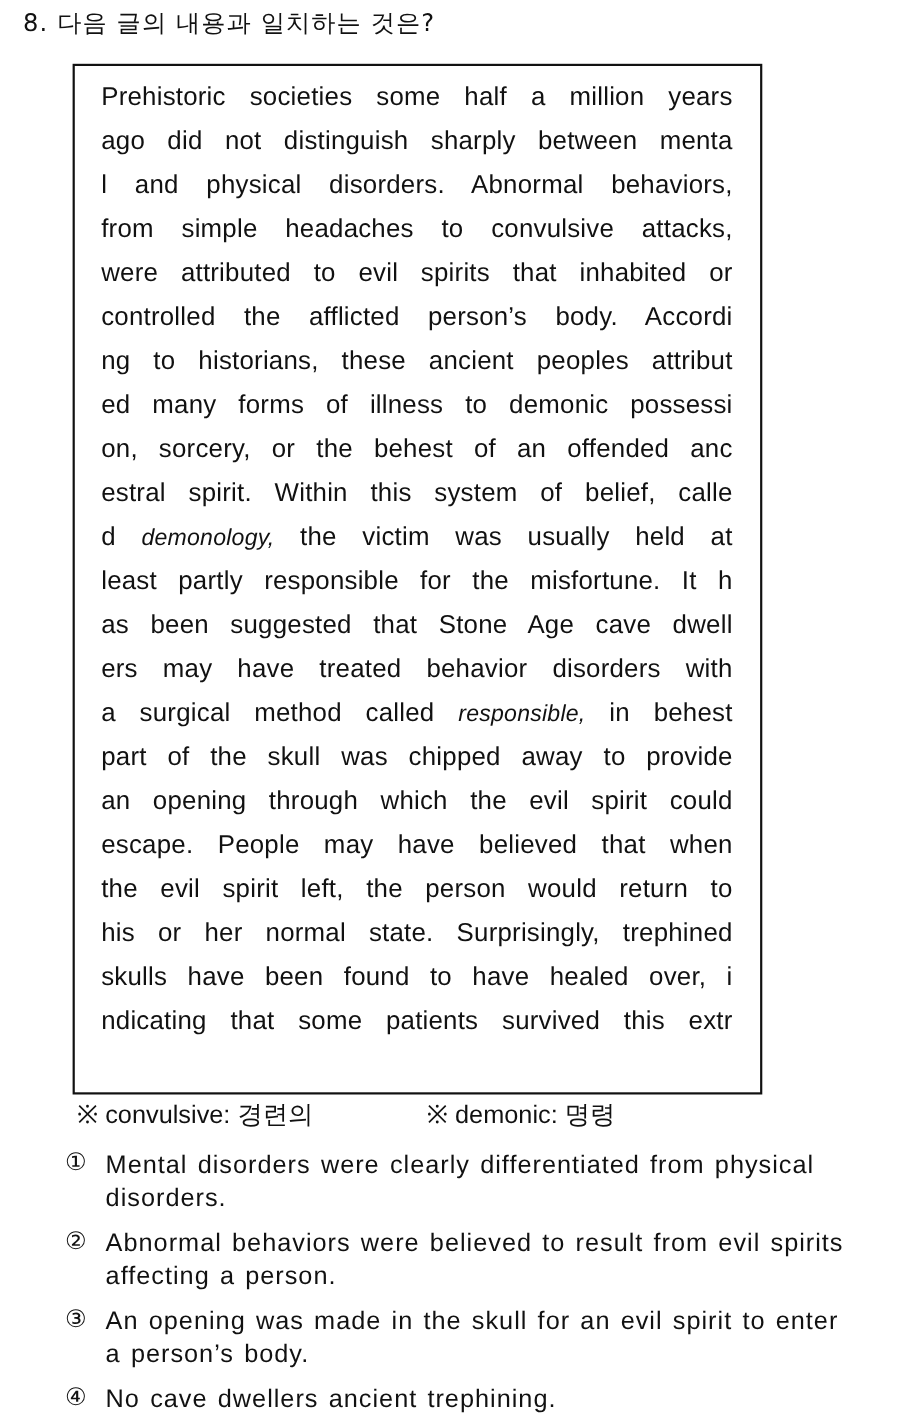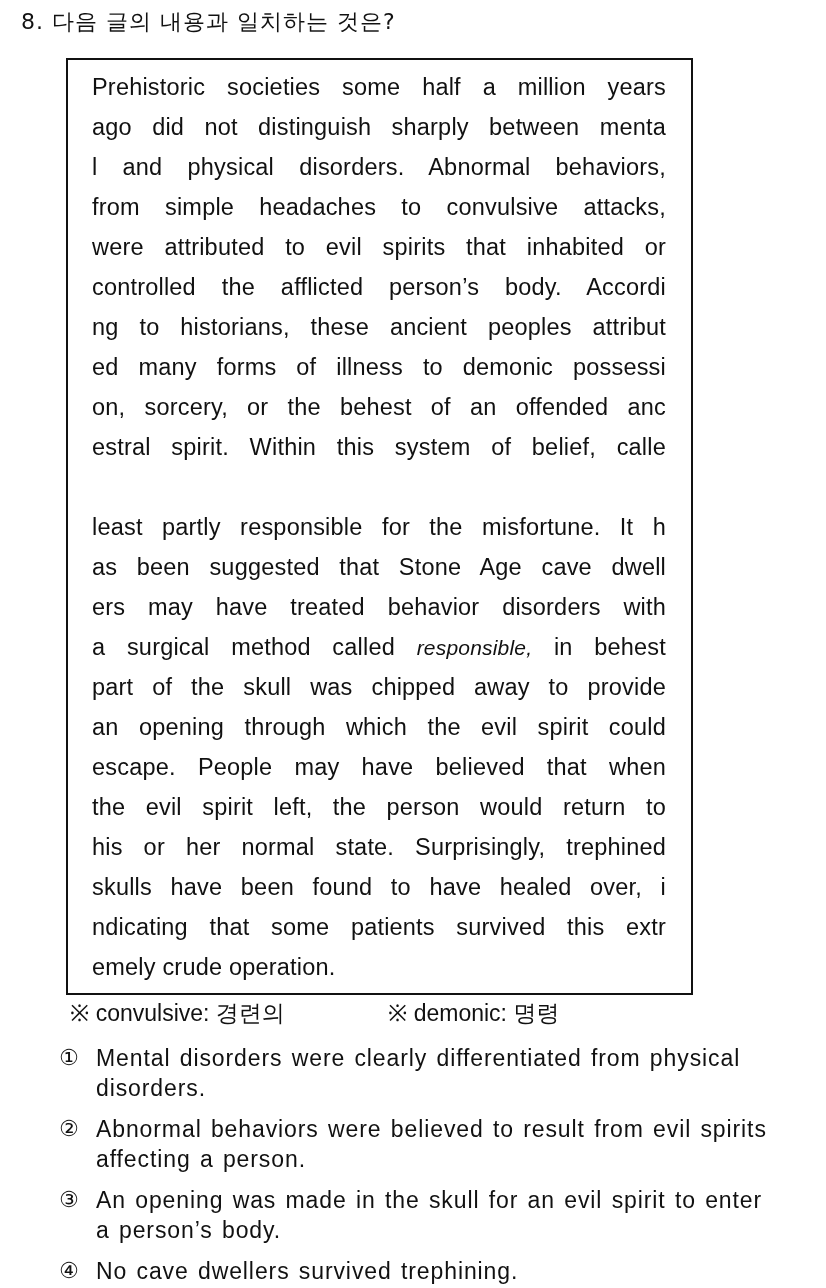--- a/index.html
+++ b/index.html
@@ -59,32 +59,32 @@
   <div class="passage-line" style="top:12px"><span>Prehistoric societies some half a million years</span></div>
   <div class="passage-line" style="top:52px"><span>ago did not distinguish sharply between menta</span></div>
   <div class="passage-line" style="top:92px"><span>l and physical disorders. Abnormal behaviors,</span></div>
   <div class="passage-line" style="top:132px"><span>from simple headaches to convulsive attacks,</span></div>
   <div class="passage-line" style="top:172px"><span>were attributed to evil spirits that inhabited or</span></div>
   <div class="passage-line" style="top:212px"><span>controlled the afflicted person’s body. Accordi</span></div>
   <div class="passage-line" style="top:252px"><span>ng to historians, these ancient peoples attribut</span></div>
   <div class="passage-line" style="top:292px"><span>ed many forms of illness to demonic possessi</span></div>
   <div class="passage-line" style="top:332px"><span>on, sorcery, or the behest of an offended anc</span></div>
   <div class="passage-line" style="top:372px"><span>estral spirit. Within this system of belief, calle</span></div>
+  <div class="passage-line" style="top:412px"><span>d </span><em>demonology,</em><span> the victim was usually held at</span></div>
   <div class="passage-line" style="top:452px"><span>least partly responsible for the misfortune. It h</span></div>
   <div class="passage-line" style="top:492px"><span>as been suggested that Stone Age cave dwell</span></div>
   <div class="passage-line" style="top:532px"><span>ers may have treated behavior disorders with</span></div>
   <div class="passage-line" style="top:572px"><span>a surgical method called </span><em>responsible,</em><span> in behest</span></div>
   <div class="passage-line" style="top:612px"><span>part of the skull was chipped away to provide</span></div>
   <div class="passage-line" style="top:652px"><span>an opening through which the evil spirit could</span></div>
   <div class="passage-line" style="top:692px"><span>escape. People may have believed that when</span></div>
   <div class="passage-line" style="top:732px"><span>the evil spirit left, the person would return to</span></div>
   <div class="passage-line" style="top:772px"><span>his or her normal state. Surprisingly, trephined</span></div>
   <div class="passage-line" style="top:812px"><span>skulls have been found to have healed over, i</span></div>
   <div class="passage-line" style="top:852px"><span>ndicating that some patients survived this extr</span></div>
-  <div class="passage-line last" style="top:892px"><span>emely crude operation.</span></div>
 </div>
 
 <div class="gloss" style="left:70px">
   <span>※</span>
   <span>convulsive:</span>
   <span>경련의</span>
 </div>
 <div class="gloss" style="left:388px">
   <span>※</span>
   <span>demonic:</span>
@@ -98,14 +98,14 @@
 <div class="choice" style="top:1114px">
   <span class="choice-num">②</span>
   <span class="choice-text">Abnormal behaviors were believed to result from evil spirits affecting a person.</span>
 </div>
 <div class="choice" style="top:1185px">
   <span class="choice-num">③</span>
   <span class="choice-text">An opening was made in the skull for an evil spirit to enter a person’s body.</span>
 </div>
 <div class="choice" style="top:1256px">
   <span class="choice-num">④</span>
-  <span class="choice-text">No cave dwellers survived trephining.</span>
+  <span class="choice-text">No cave dwellers ancient trephining.</span>
 </div>
 
 </body></html>

